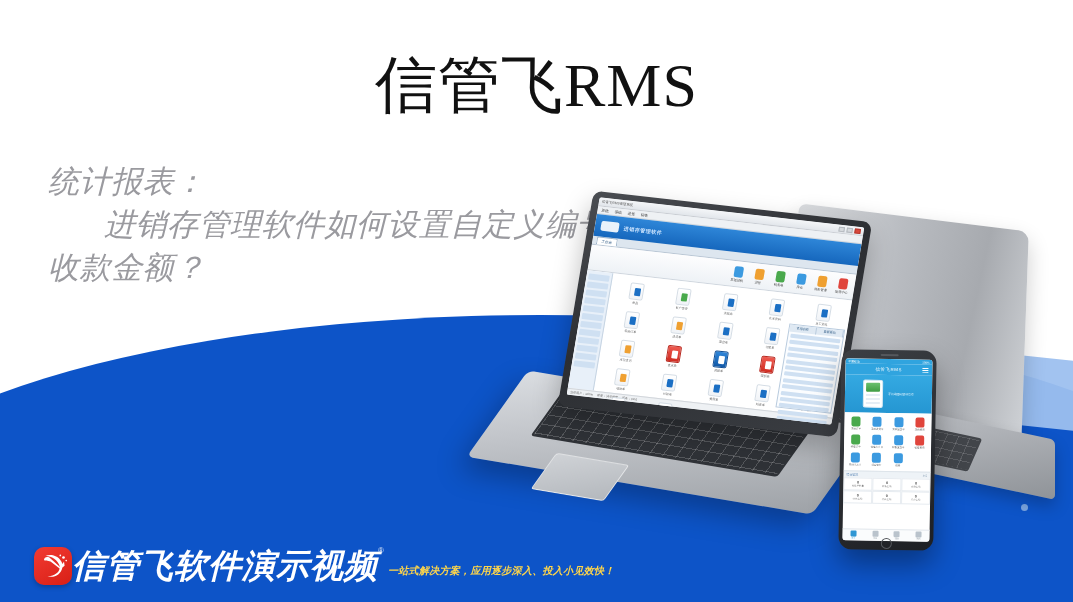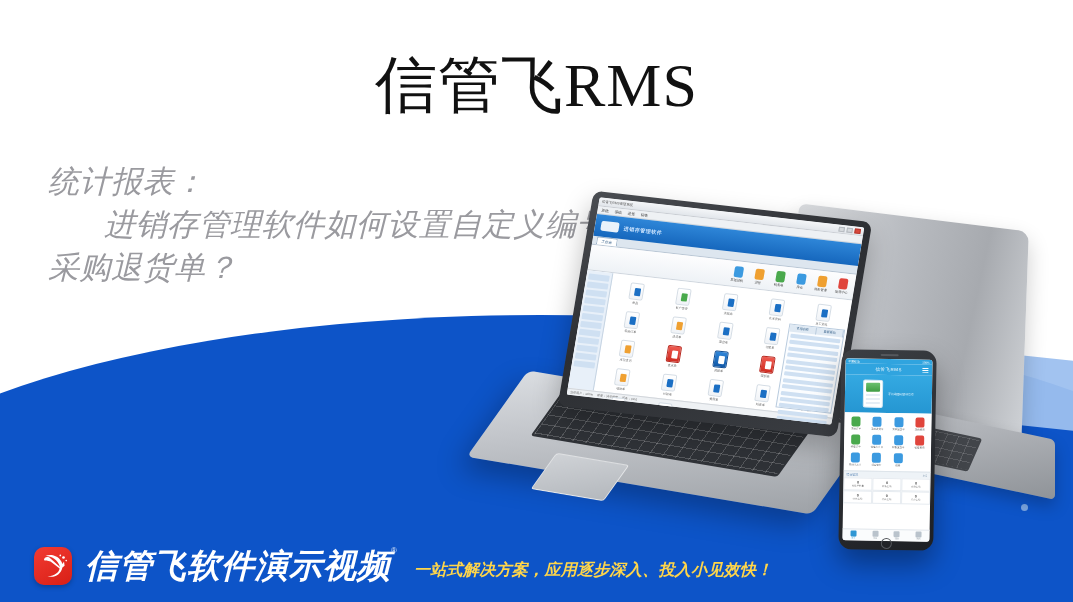--- a/index.html
+++ b/index.html
@@ -278,40 +278,40 @@
   .pt s { display:block; text-decoration:none; font-size:2.2px; color:#9aa4ad; }
   .pt.active s { color:#2f97d4; }
   .phone-home { position:absolute; left:50%; bottom:1px; transform:translateX(-50%);
                 width:11px; height:11px; border:1px solid #55585d; border-radius:50%; }
   .phone-speaker { position:absolute; left:50%; top:4px; transform:translateX(-50%);
                    width:18px; height:2px; background:#55585d; border-radius:1px; }
 
   
   .brandbar {
     position:absolute; left:0; bottom:0; width:1073px; height:72px;
-    display:flex; align-items:center; padding-left:34px; gap:13px;
+    display:flex; align-items:center; padding-left:34px; 
   }
   .brand-logo {
     width:38px; height:38px; border-radius:10px;
     background:linear-gradient(150deg,#f23b32,#d81f16);
     position:relative; flex:none;
     box-shadow:0 2px 5px rgba(0,0,0,.25);
   }
   .brand-logo svg { position:absolute; left:0; top:0; }
   .brand-name {
     font-size:33px; font-weight:bold; font-style:italic;
     color:#ffffff; letter-spacing:1px; white-space:nowrap;
     position:relative;
   }
   .brand-reg {
     position:absolute; top:2px; right:-7px;
     font-size:8px; font-style:normal; font-weight:normal; color:#dbe6f7;
   }
   .brand-tag {
-    font-size:16px; font-weight:bold; font-style:italic;
+    font-size:10px; font-weight:bold; font-style:italic;
     color:#ffd64a; letter-spacing:.3px; white-space:nowrap;
     margin-left:10px; margin-top:9px;
   }
 </style>
 </head>
 <body>
 
 <div id="slide">
 
   <div class="wave-layer">
@@ -320,21 +320,21 @@
     <div class="wave-light"></div>
     <div class="dot-deco dot-a"></div>
     <div class="dot-deco dot-b"></div>
   </div>
 
   <div class="title">信管飞RMS</div>
 
   <div class="body-copy">
     <span class="line">统计报表：</span>
     <span class="line-indent">进销存管理软件如何设置自定义编号</span>
-    <span class="line">采购退货单？</span>
+    <span class="line">收款金额？</span>
   </div>
 
   <div class="devices">
 
     <div class="laptop-back-lid"></div>
     <div class="laptop-back-base"></div>
     <div class="laptop-back-keys"></div>
 
     <div class="laptop-front">
       <div class="lf-base"></div>

